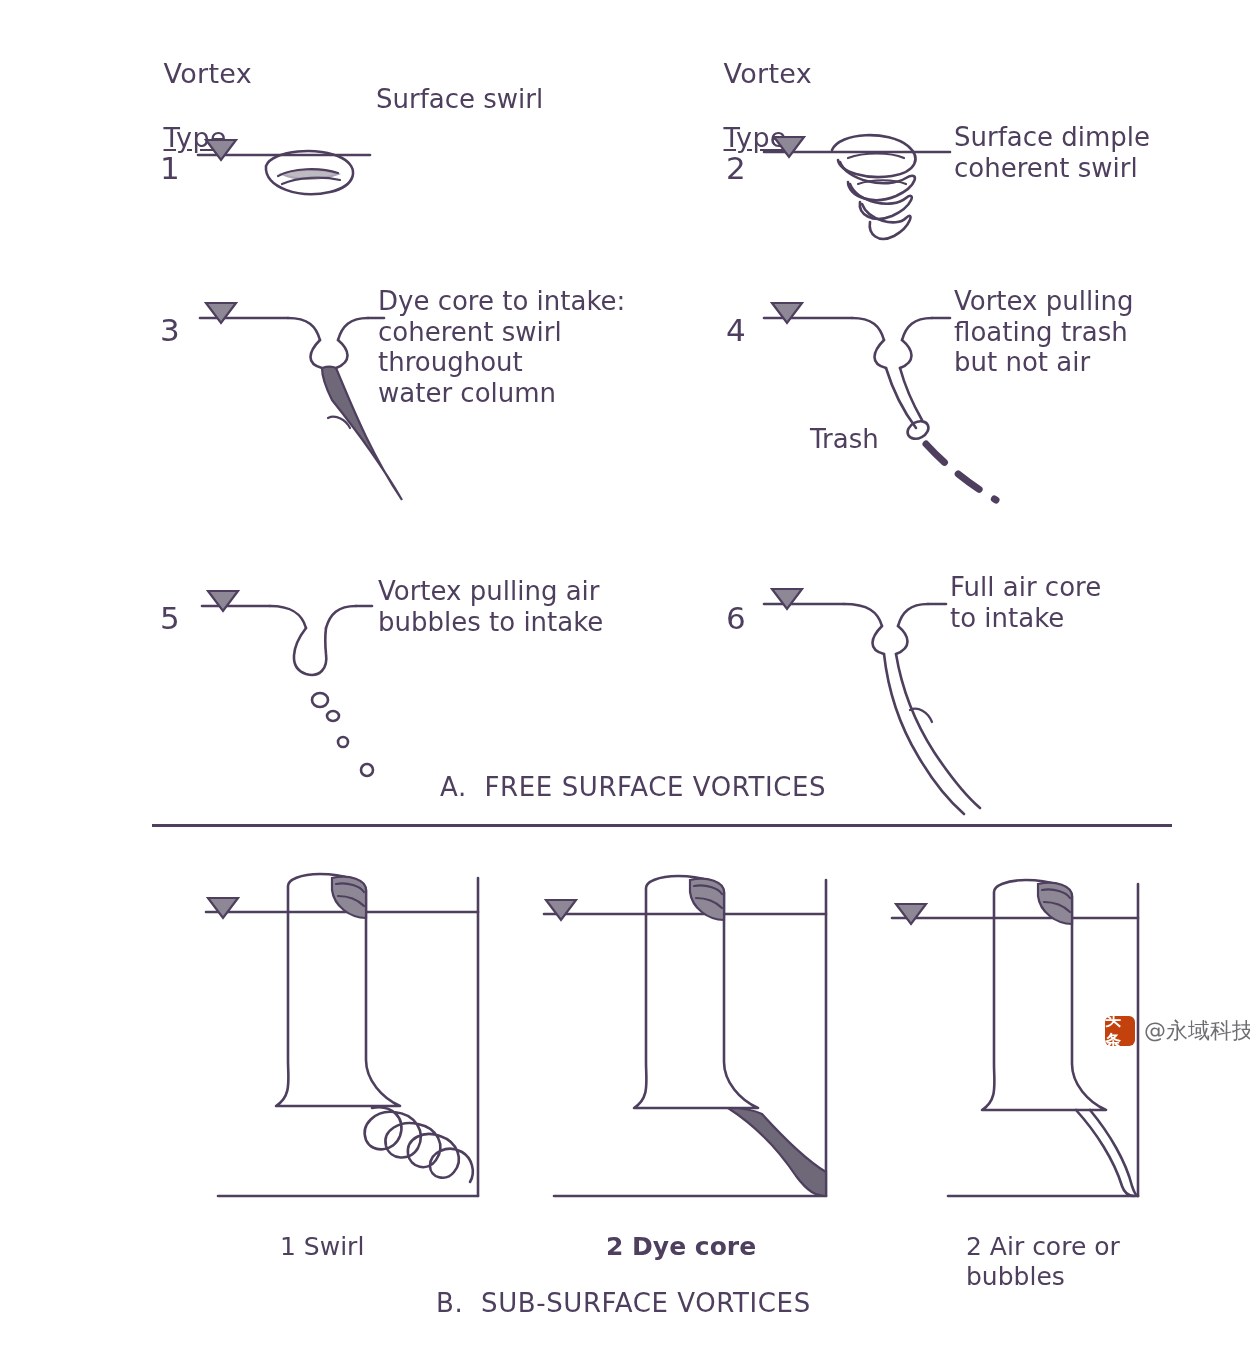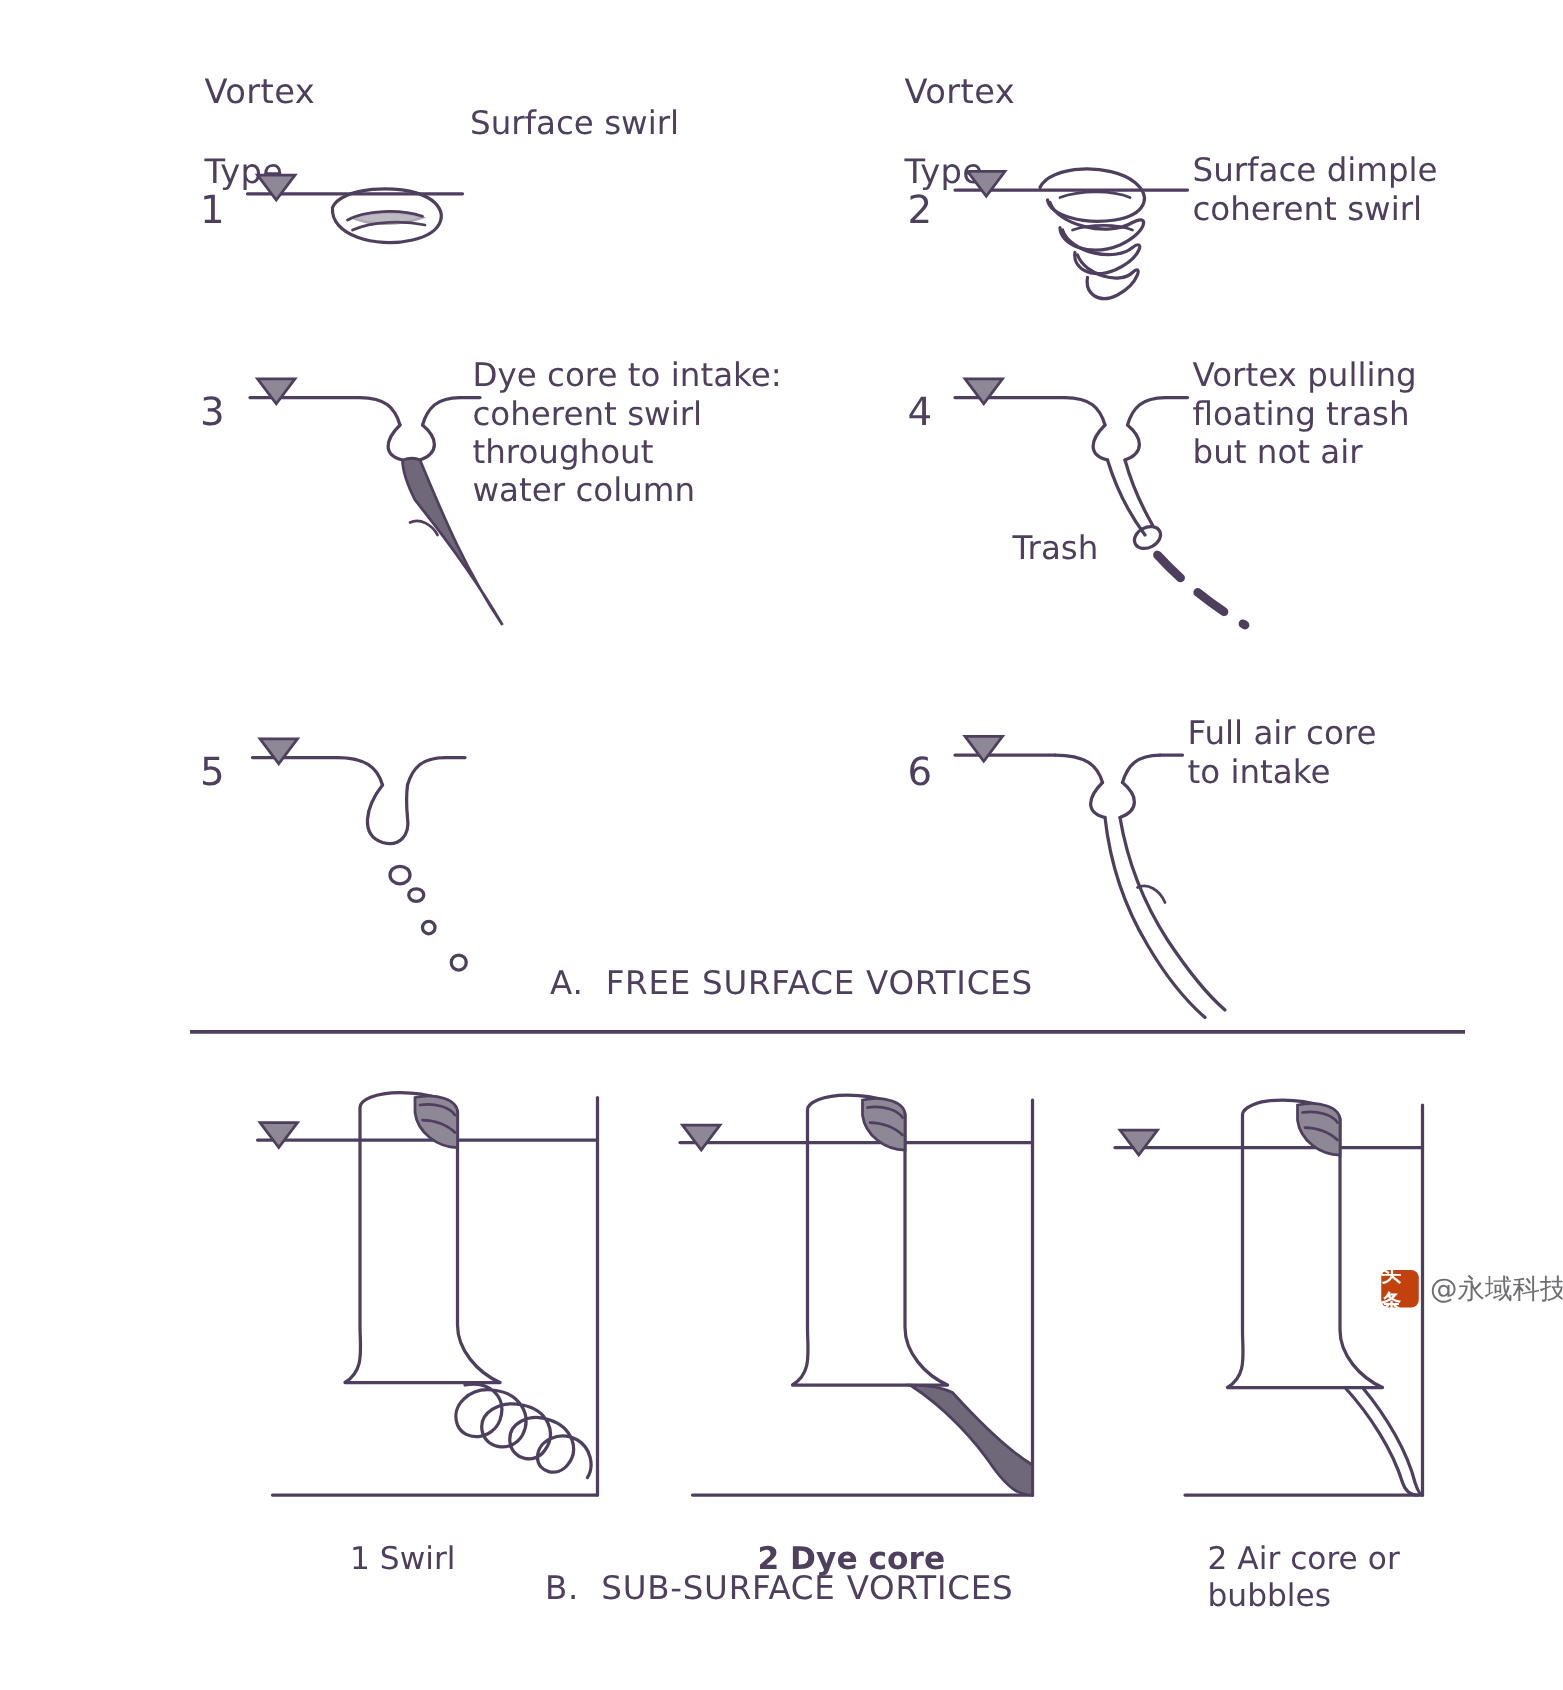--- a/index.html
+++ b/index.html
@@ -26,20 +26,21 @@
     color: #4e3f5e;
     font-family: "DejaVu Sans", sans-serif;
     line-height: 1.18;
     white-space: pre;
   }
   .vortex-type {
     font-size: 27px;
     letter-spacing: 0.3px;
   }
   .vortex-type .underlined {
+    text-decoration: underline;
   }
   .typenum {
     font-size: 31px;
   }
   .caption {
     font-size: 26px;
   }
   .sect-caption {
     font-size: 26px;
     letter-spacing: 0.6px;
@@ -141,25 +142,27 @@
   <div class="lbl caption" style="left:934px; top:122px;">Surface dimple
 coherent swirl</div>
   <div class="lbl caption" style="left:358px; top:286px;">Dye core to intake:
 coherent swirl
 throughout
 water column</div>
   <div class="lbl caption" style="left:934px; top:286px;">Vortex pulling
 floating trash
 but not air</div>
   <div class="lbl caption" style="left:790px; top:424px;">Trash</div>
+  <div class="lbl caption" style="left:358px; top:576px;">Vortex pulling air
+bubbles to intake</div>
   <div class="lbl sect-caption" style="left:420px; top:772px;">A.  FREE SURFACE VORTICES</div>
 
   <div class="lbl caption" style="left:930px; top:572px;">Full air core
 to intake</div>
-  <div class="lbl sect-caption" style="left:416px; top:1256px;">B.  SUB-SURFACE VORTICES</div>
+  <div class="lbl sect-caption" style="left:416px; top:1288px;">B.  SUB-SURFACE VORTICES</div>
 
   <div class="lbl sub-caption" style="left:260px; top:1232px;">1 Swirl</div>
   <div class="lbl sub-caption" style="left:586px; top:1232px;font-weight:bold;">2 Dye core</div>
   <div class="lbl sub-caption" style="left:946px; top:1232px;">2 Air core or
 bubbles</div>
 
   <div class="divider"></div>
 
   <svg width="1250" height="1352" viewBox="0 0 1250 1352">
 

